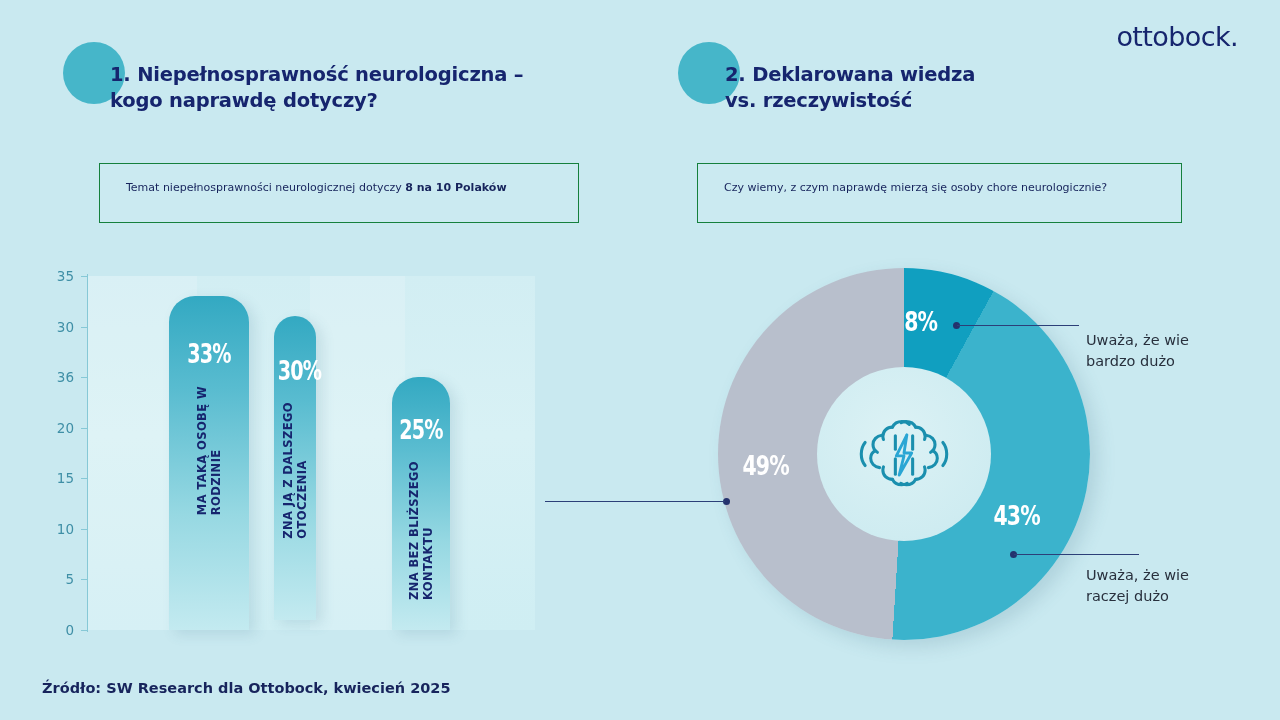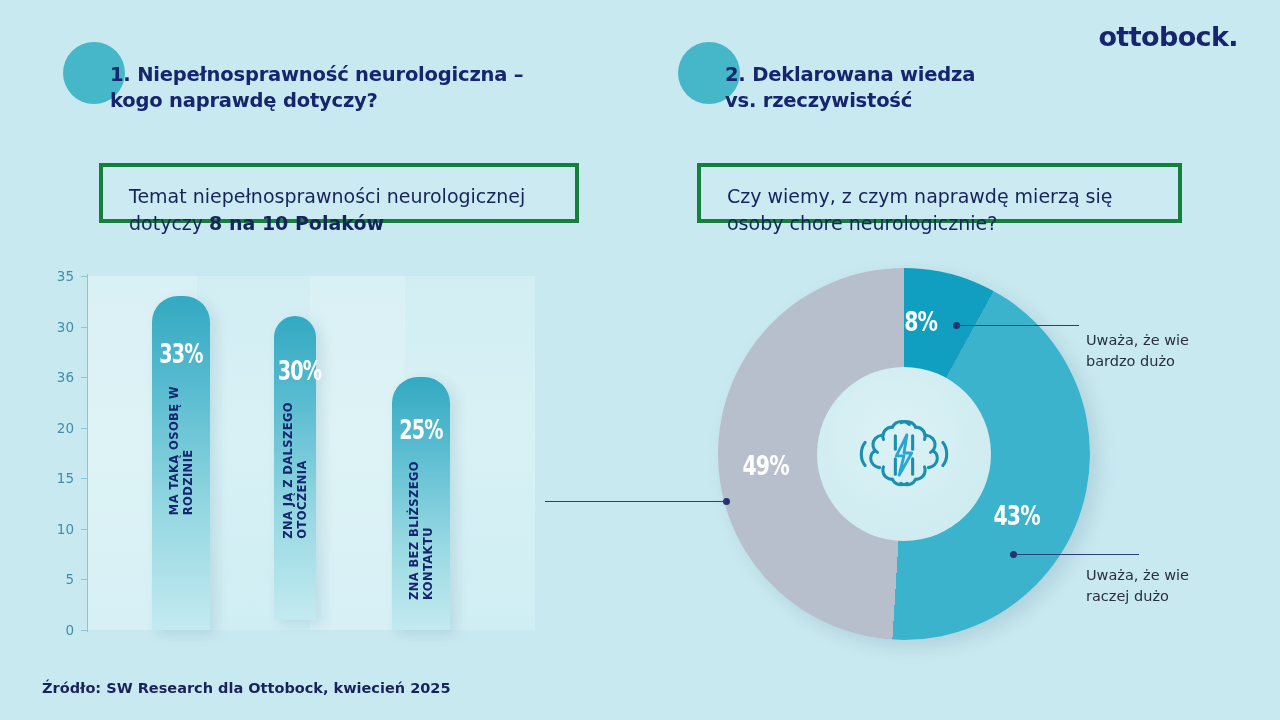--- a/index.html
+++ b/index.html
@@ -9,21 +9,21 @@
     font-family:"Liberation Sans", sans-serif;
     overflow:hidden;
     position:relative;
     color:#1b2a6b;
   }
   .stage{position:absolute;inset:0;}
 
   
   .logo{
     position:absolute;right:42px;top:21px;
-    font-size:27px;font-weight:bold;letter-spacing:-0.6px;
+    font-size:27px;font-weight:normal;letter-spacing:-0.6px;
     color:#16256e;
     font-family:"DejaVu Sans", sans-serif;
   }
 
   
   .head{position:absolute;}
   .head .bubble{
     position:absolute;left:0;top:0;
     width:62px;height:62px;border-radius:50%;
     background:#46b6c9;
@@ -39,25 +39,25 @@
     letter-spacing:-0.2px;
     font-family:"DejaVu Sans", sans-serif;
     white-space:pre-line;
   }
   #head1{left:63px;top:42px;width:520px;}
   #head2{left:678px;top:42px;width:420px;}
 
   
   .box{
     position:absolute;
-    border:4px solid #15803d;
+    border:1px solid #15803d;
     background:#cbeaf1;
     box-sizing:border-box;
     padding:16px 22px 14px 26px;
-    font-size:19px;
+    font-size:11px;
     line-height:1.42;
     color:#17245c;
     font-family:"DejaVu Sans", sans-serif;
   }
   #box1{left:99px;top:163px;width:480px;height:60px;}
   #box2{left:697px;top:163px;width:485px;height:60px;}
   .box b{font-weight:bold;}
 
   
   #barchart{position:absolute;left:42px;top:266px;width:500px;height:380px;}
@@ -181,21 +181,21 @@
     <div class="ylab" style="top:161.7px">20</div>
     <div class="ytick" style="top:212.3px"></div>
     <div class="ylab" style="top:212.3px">15</div>
     <div class="ytick" style="top:262.9px"></div>
     <div class="ylab" style="top:262.9px">10</div>
     <div class="ytick" style="top:313.4px"></div>
     <div class="ylab" style="top:313.4px">5</div>
     <div class="ytick" style="top:364px"></div>
     <div class="ylab" style="top:364px">0</div>
 
-    <div class="bar" style="left:110px;width:58px;top:30px;height:334px;">
+    <div class="bar" style="left:127px;width:80px;top:30px;height:334px;">
       <div class="pct" style="top:43px;">33%</div>
       <div class="vlabel" style="top:90px;">MA TAKĄ OSOBĘ W
 RODZINIE</div>
     </div>
     <div class="bar" style="left:232px;width:42px;top:50px;height:304px;">
       <div class="pct" style="top:40px;">30%</div>
       <div class="vlabel" style="top:86px;">ZNA JĄ Z DALSZEGO
 OTOCZENIA</div>
     </div>
     <div class="bar" style="left:350px;width:58px;top:111px;height:253px;">

